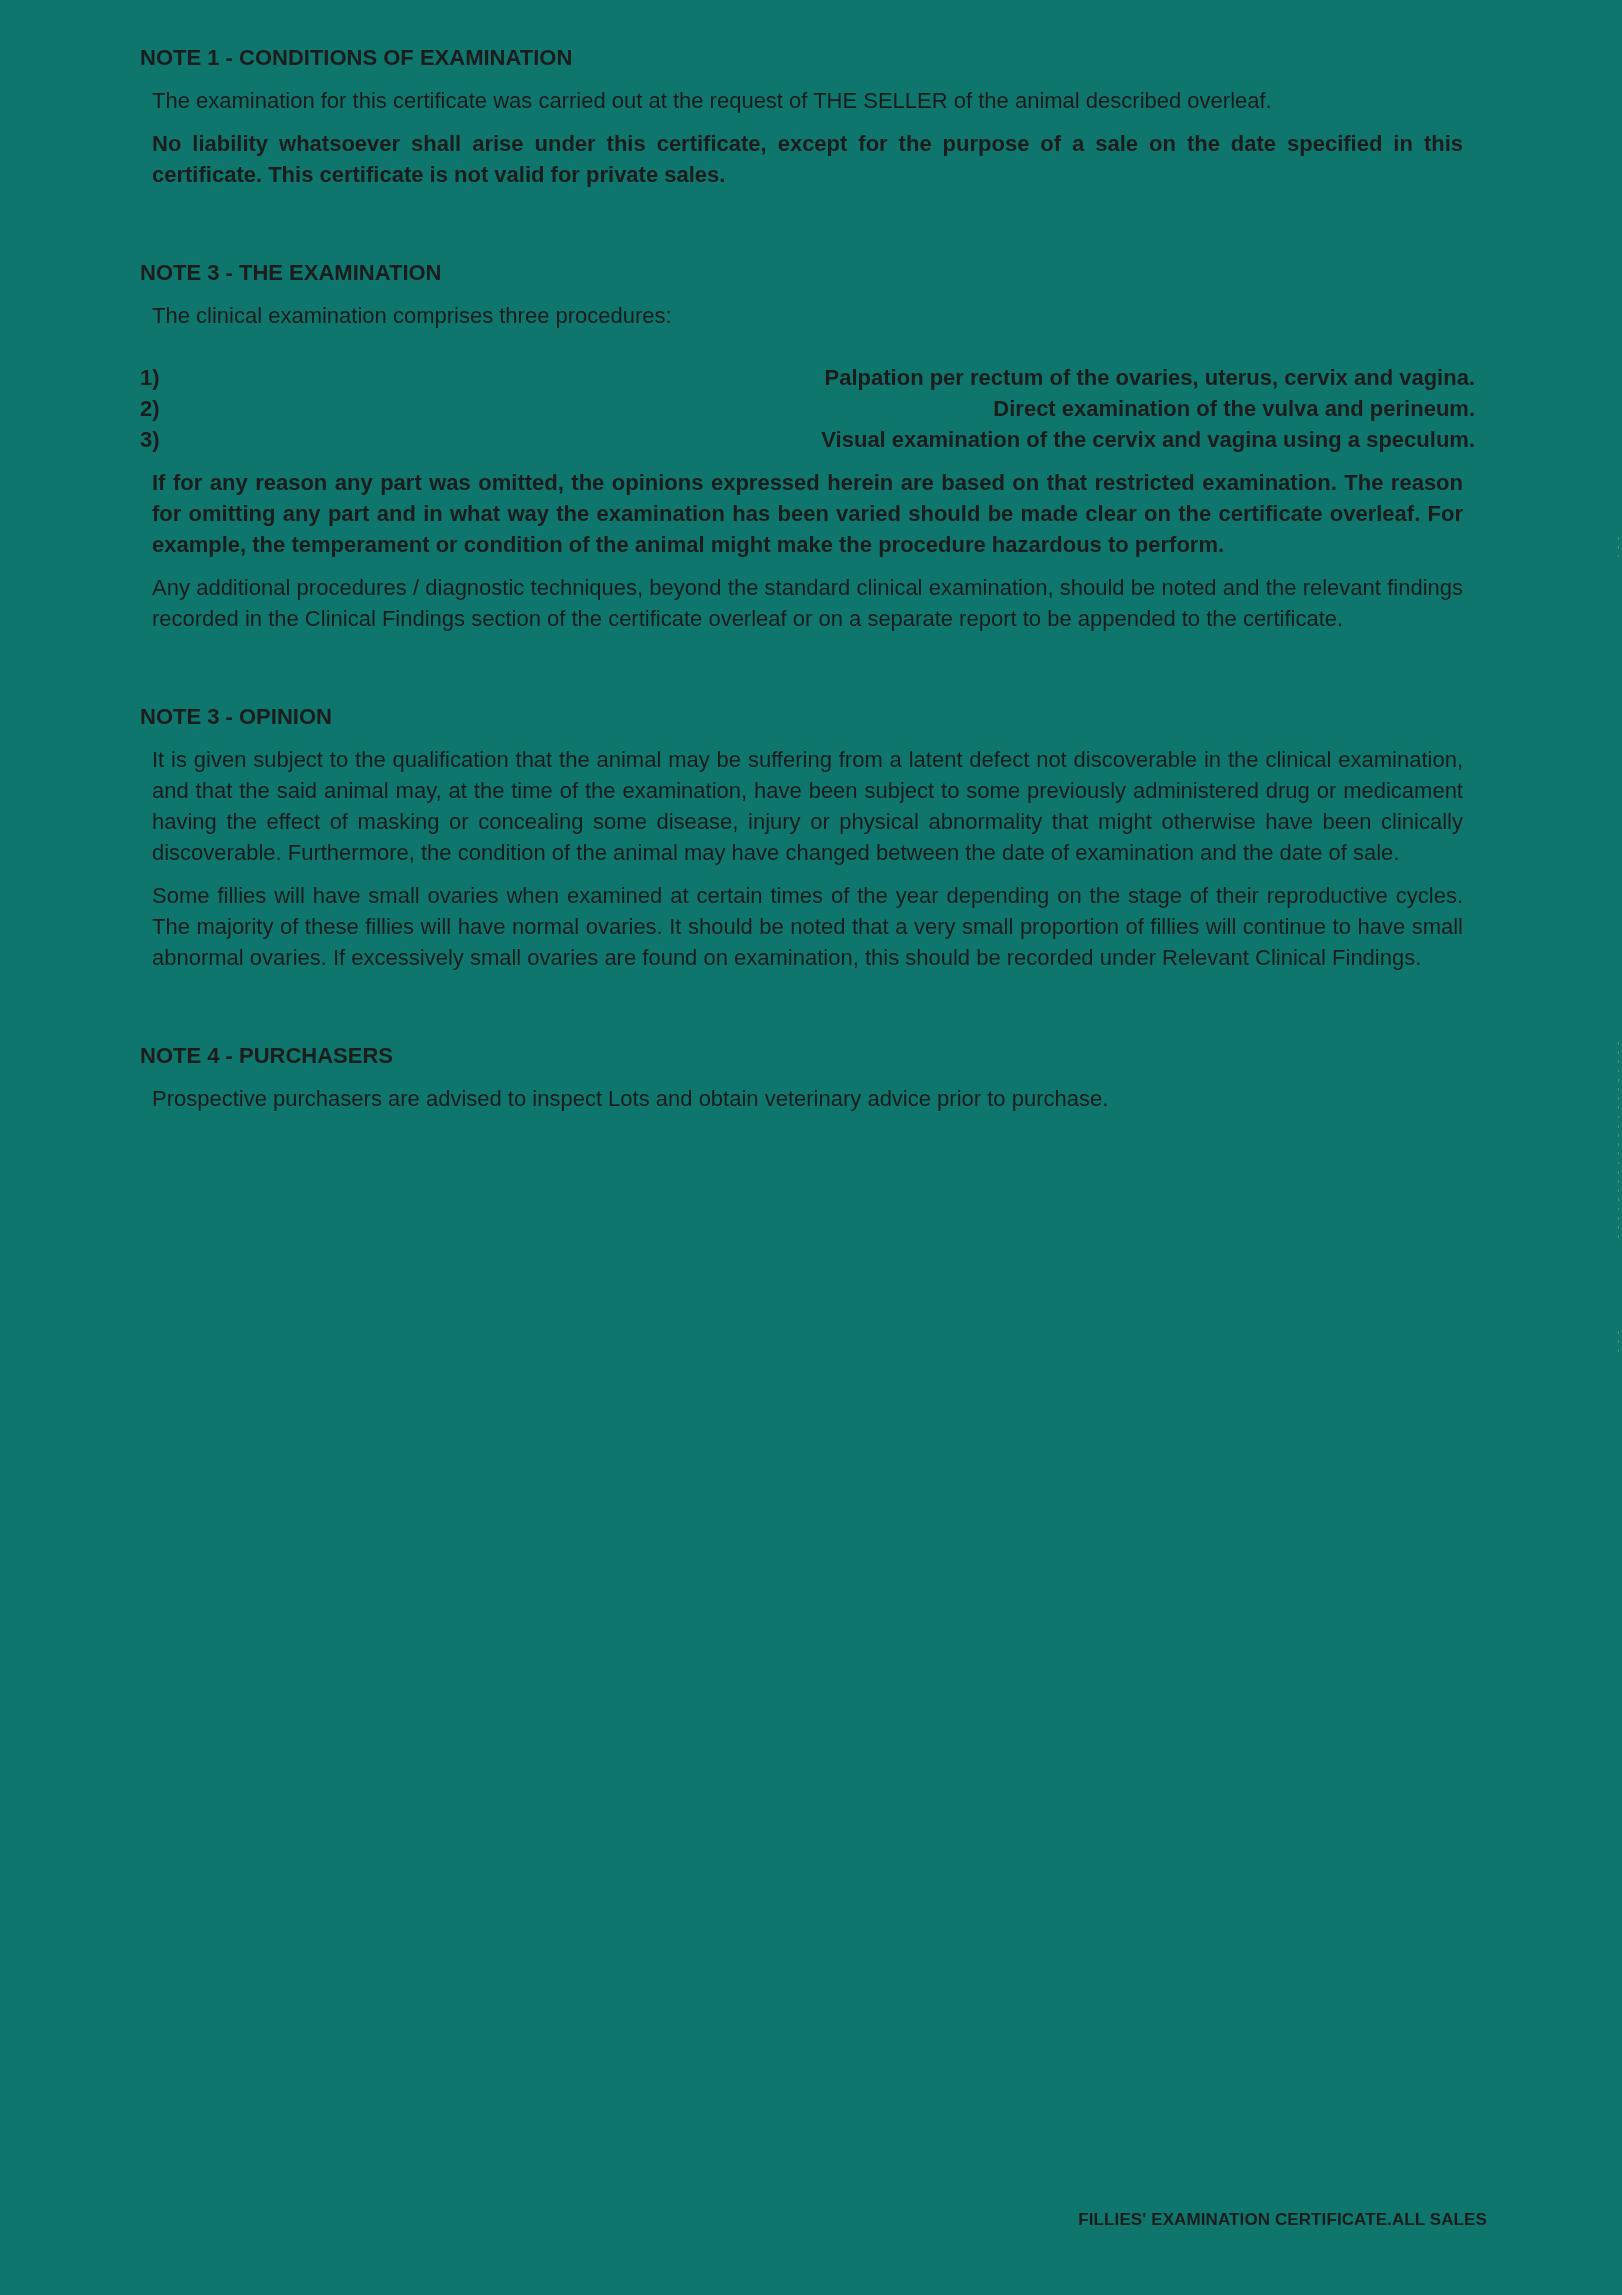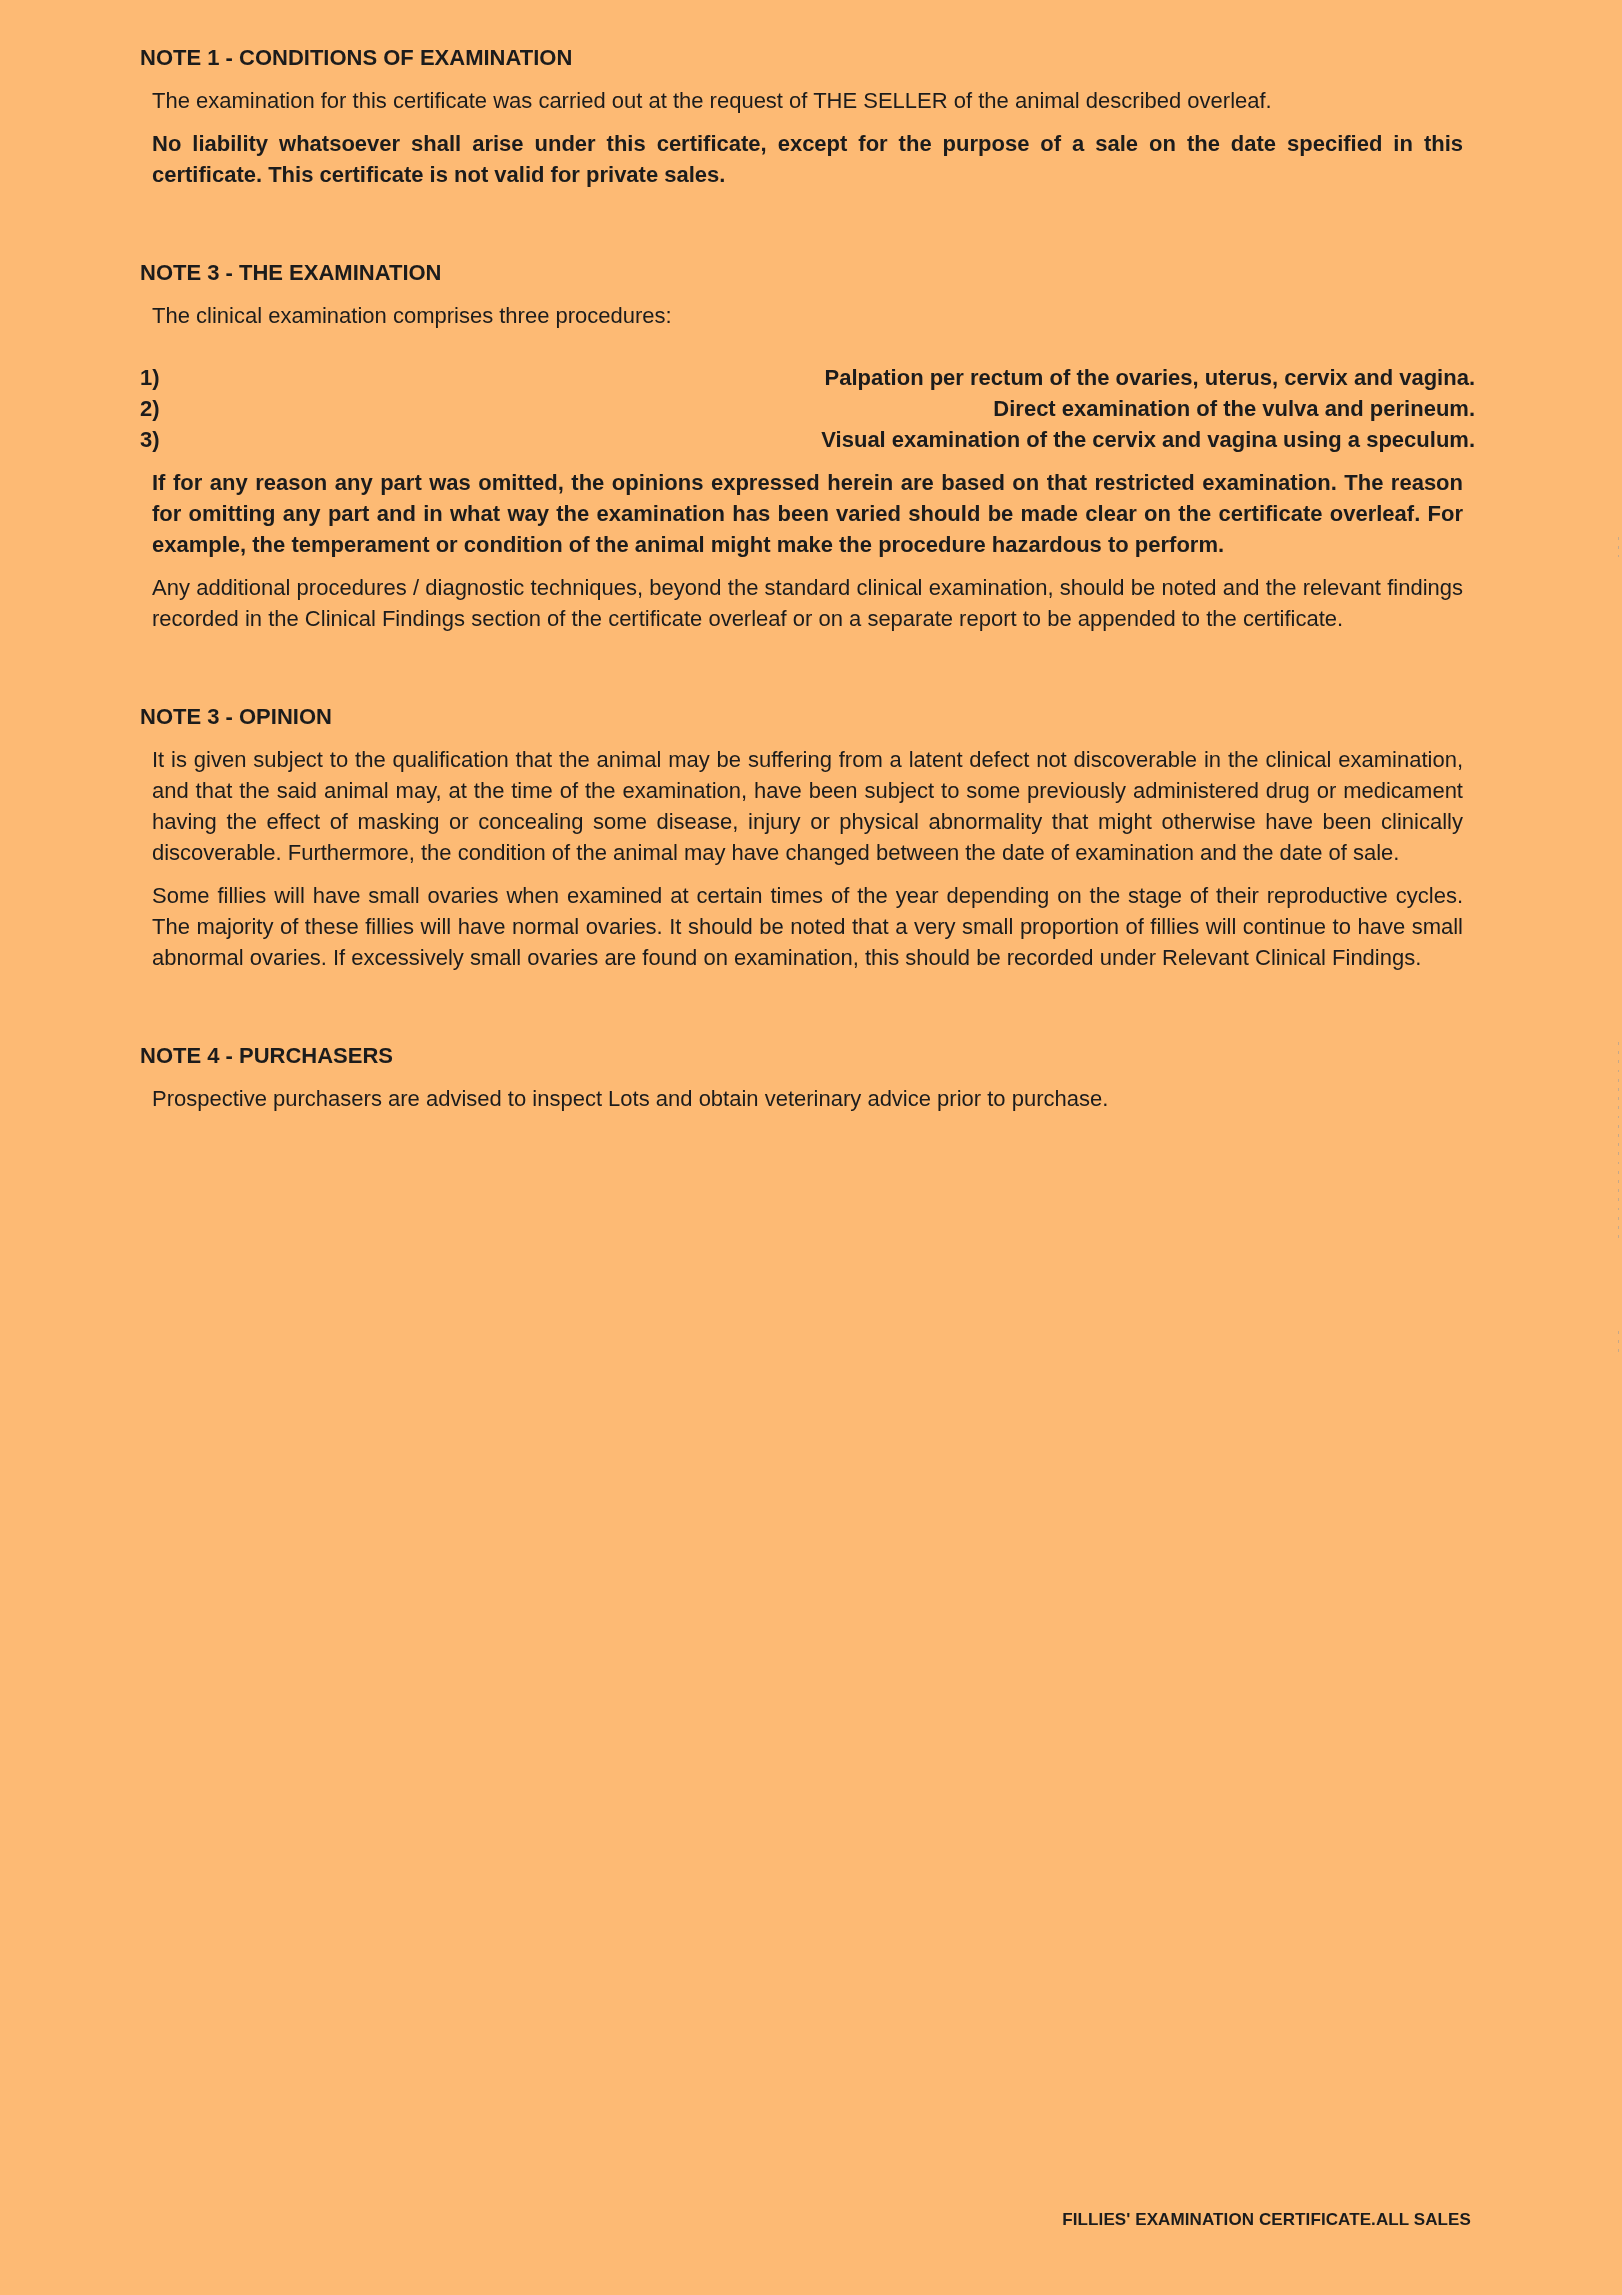--- a/index.html
+++ b/index.html
@@ -4,21 +4,21 @@
 <style>
   html, body {
     margin: 0;
     padding: 0;
     background: #ffffff;
   }
   .page {
     position: relative;
     width: 1623px;
     height: 2295px;
-    background: #fdba74;
+    background: #0f766e;
     font-family: "Liberation Sans", sans-serif;
     font-size: 22px;
     line-height: 31px;
     color: #1c1c1c;
     box-sizing: border-box;
     padding: 42px 148px 0 140px;
     overflow: hidden;
   }
   .heading {
     font-weight: bold;
@@ -44,21 +44,21 @@
   .list-row .num {
     flex: 0 0 101px;
   }
   .list-row .txt {
     flex: 1 1 auto;
     text-align: right;
   }
   .footer {
     position: absolute;
     top: 2204px;
-    right: 152px;
+    right: 136px;
     font-size: 17px;
     font-weight: bold;
     color: #1c1c1c;
     letter-spacing: 0.1px;
   }
   .artifact {
     position: absolute;
     right: 3.7px;
     width: 1.8px;
     background-image: repeating-linear-gradient(to bottom, #9a9a9a 0 2.8px, transparent 2.8px 9.2px);

